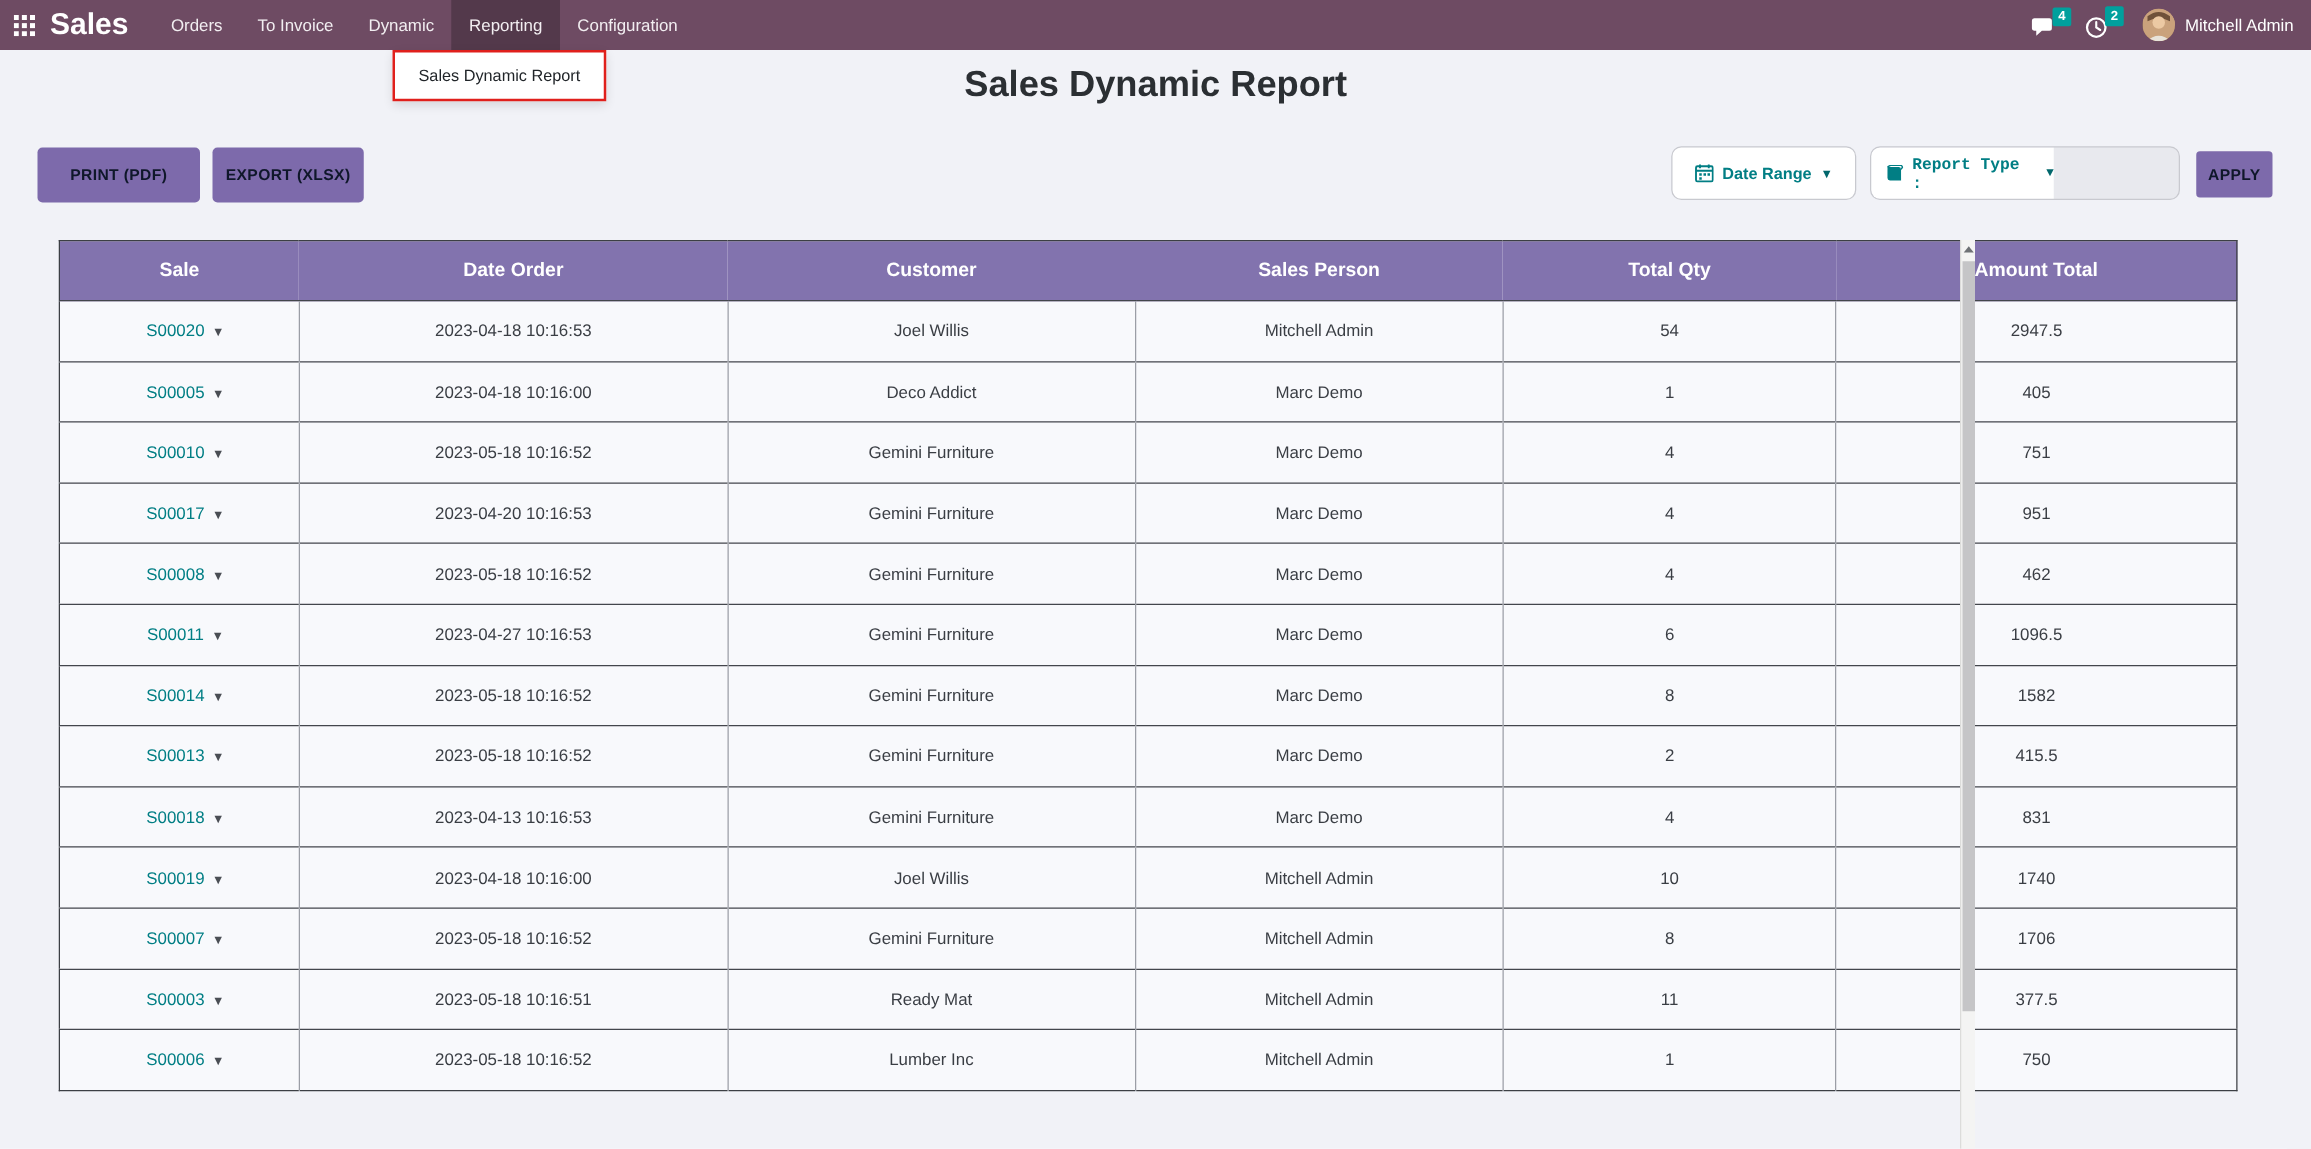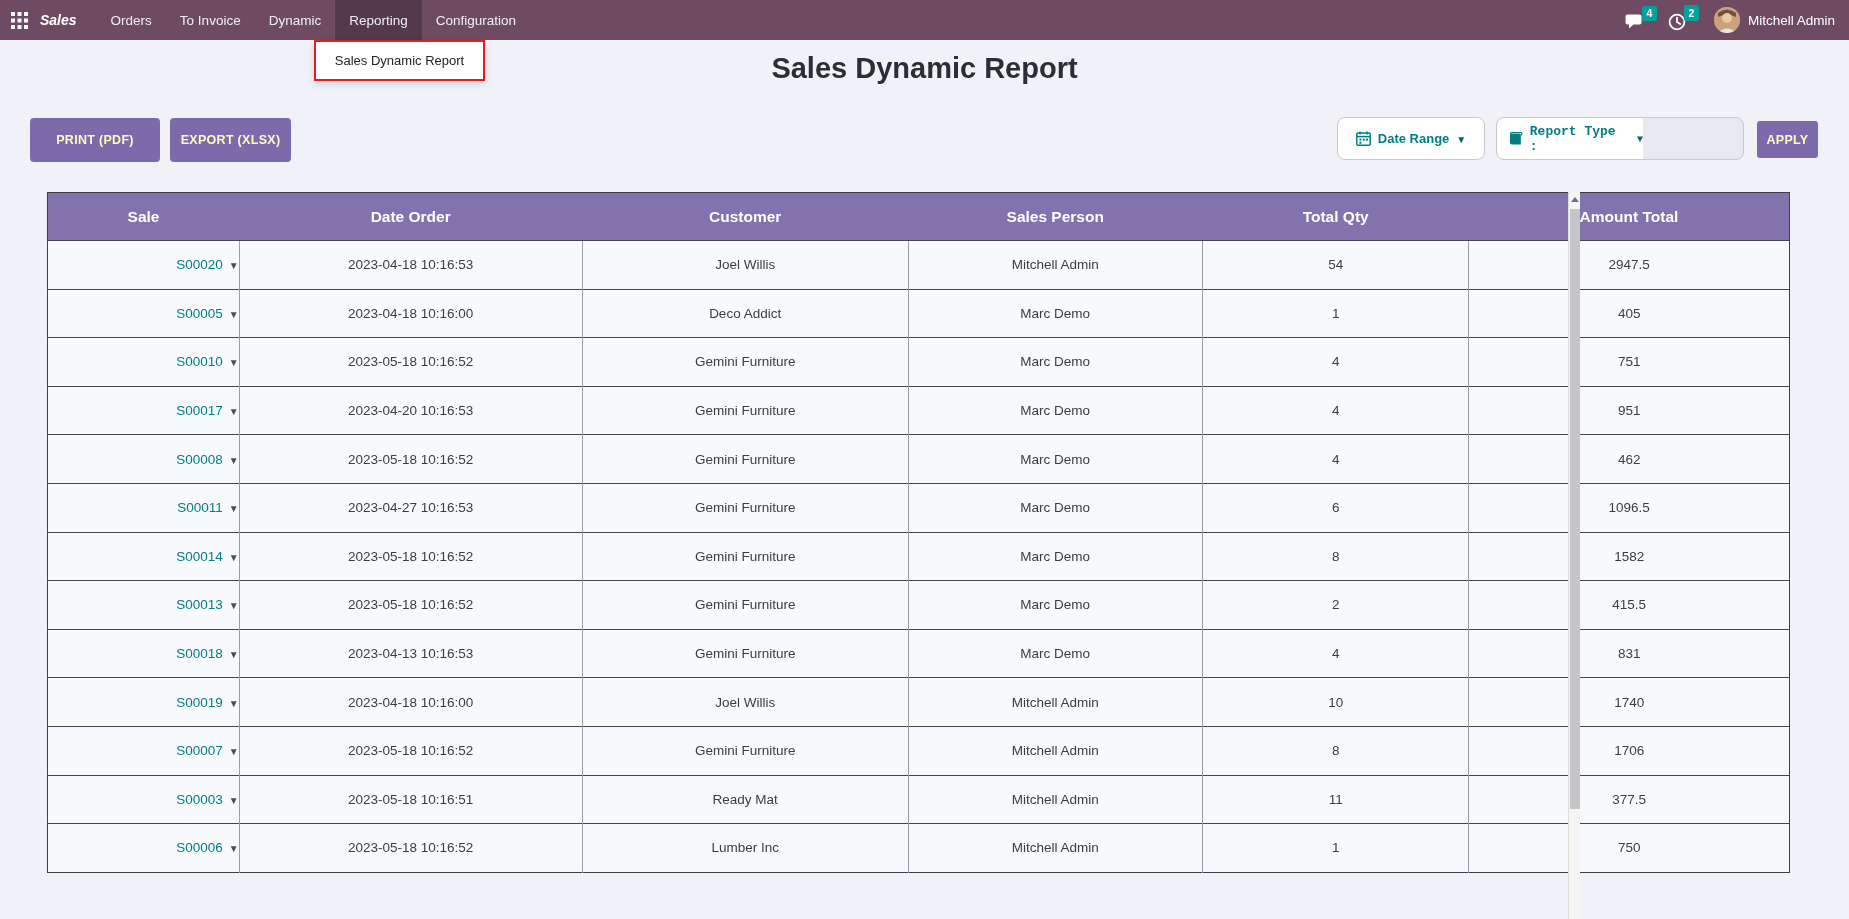--- a/index.html
+++ b/index.html
@@ -5,21 +5,21 @@
   * { margin:0; padding:0; box-sizing:border-box; }
   html,body { width:1849px; height:919px; overflow:hidden; }
   body { font-family:"Liberation Sans","DejaVu Sans",sans-serif; background:#f1f2f7; position:relative; color:#2f3338; }
 
   
   .navbar { position:absolute; left:0; top:0; width:1849px; height:40px; background:#6e4b63;
             display:flex; align-items:center; justify-content:space-between; z-index:5; }
   .nav-left { display:flex; align-items:center; height:100%; }
   .apps-btn { width:38px; height:100%; display:flex; align-items:center; justify-content:center;
               background:transparent; border:none; cursor:pointer; }
-  .brand { color:#fff; font-size:14px; font-weight:600; margin:0 14px 0 2px; cursor:pointer;font-style:italic; }
+  .brand { color:#fff; font-size:24px; font-weight:600; margin:0 14px 0 2px; cursor:pointer; }
   .nav-items { display:flex; height:100%; margin-left:6px; }
   .nav-item { display:flex; align-items:center; padding:16px 14px; color:#f2eef1; font-size:13.5px;
               text-decoration:none; cursor:pointer; height:100%; }
   .nav-item.active { background:rgba(0,0,0,.24); }
   .nav-right { display:flex; align-items:center; gap:18px; padding-right:14px; height:100%; }
   .icon-wrap { position:relative; display:flex; align-items:center; cursor:pointer; padding-top:4px; }
   .badge { position:absolute; top:-4px; right:-13px; background:#00a09d; color:#fff; font-size:10.5px;
            font-weight:700; line-height:1; padding:2.5px 4.5px; border-radius:2px; }
   .user { display:flex; align-items:center; gap:8px; cursor:pointer; color:#fff; font-size:13.5px; margin-left:10px; }
   .avatar { width:26px; height:26px; border-radius:50%; overflow:hidden; display:block;
@@ -29,21 +29,21 @@
   .dropdown { position:absolute; left:314px; top:40px; width:171px; height:41px; background:#fff;
               border:2px solid #e0201c; box-shadow:0 3px 8px rgba(0,0,0,.12); z-index:6;
               display:flex; align-items:center; justify-content:center; }
   .dropdown-item { font-size:13px; color:#212529; cursor:pointer; white-space:nowrap; }
 
   
   .page-title { position:absolute; left:0; top:52px; width:1849px; text-align:center;
                 font-size:29px; font-weight:700; color:#2b2f33; }
 
   
-  .btn-purple { position:absolute; background:#7d6aab; color:#fef9c3; border:none; border-radius:4px;
+  .btn-purple { position:absolute; background:#7d6aab; color:#0f172a; border:none; border-radius:4px;
                 font-family:inherit; font-size:12.5px; font-weight:700; letter-spacing:.3px; cursor:pointer; }
   #btn-print  { left:30px;  top:118px; width:130px; height:44px; }
   #btn-export { left:170px; top:118px; width:121px; height:44px; }
   #btn-apply  { left:1757px; top:121px; width:61px; height:37px; border-radius:3px; }
 
   .ctrl { position:absolute; top:117px; height:43px; background:#fff; border:1px solid #c8c9cf;
           border-radius:8px; display:flex; align-items:center; color:#017e84; font-size:13px;
           font-weight:700; cursor:pointer; }
   #date-range { left:1337px; width:148px; justify-content:center; gap:7px; }
   #report-type-box { left:1496px; width:248px; background:#e8e9ee; overflow:hidden; cursor:default; }
@@ -52,21 +52,21 @@
   .caret-glyph { font-size:10px; color:#01676c; transform:translateY(1px); }
 
   
   .table-area { position:absolute; left:47px; top:192px; width:1533px; height:727px; }
   table { border-collapse:collapse; width:1743px; table-layout:fixed; background:#f8f9fc;
           border:1px solid #3c3f44; }
   thead th { background:#8273ae; color:#fff; font-size:15.5px; font-weight:700; height:48px;
              text-align:center; }
   tbody td { height:48.6px; font-size:13.5px; color:#3a3e44; text-align:center;
              border-top:1px solid #43464c; border-left:1px solid #9b9ea6; }
-  tbody td:first-child { border-left:none; text-align:right; padding-left:10px; }
+  tbody td:first-child { border-left:none; text-align:center; padding-left:10px; }
   .sale-link { color:#017e84; cursor:pointer; white-space:nowrap; }
   .sale-link .caret { color:#4a4e54; font-size:10px; margin-left:6px; }
 
   
   .scrollbar { position:absolute; right:0; top:0; width:12px; height:727px; background:#f4f4f3;
                border-left:1px solid #dcdcda; cursor:pointer; }
   .sb-btn { height:15px; display:flex; align-items:center; justify-content:center; }
   .sb-arrow { width:0; height:0; border-left:4px solid transparent; border-right:4px solid transparent;
               border-bottom:5px solid #6f7276; }
   .sb-thumb { position:absolute; left:1px; top:17px; width:10px; height:600px; background:#c5c5c7; }

